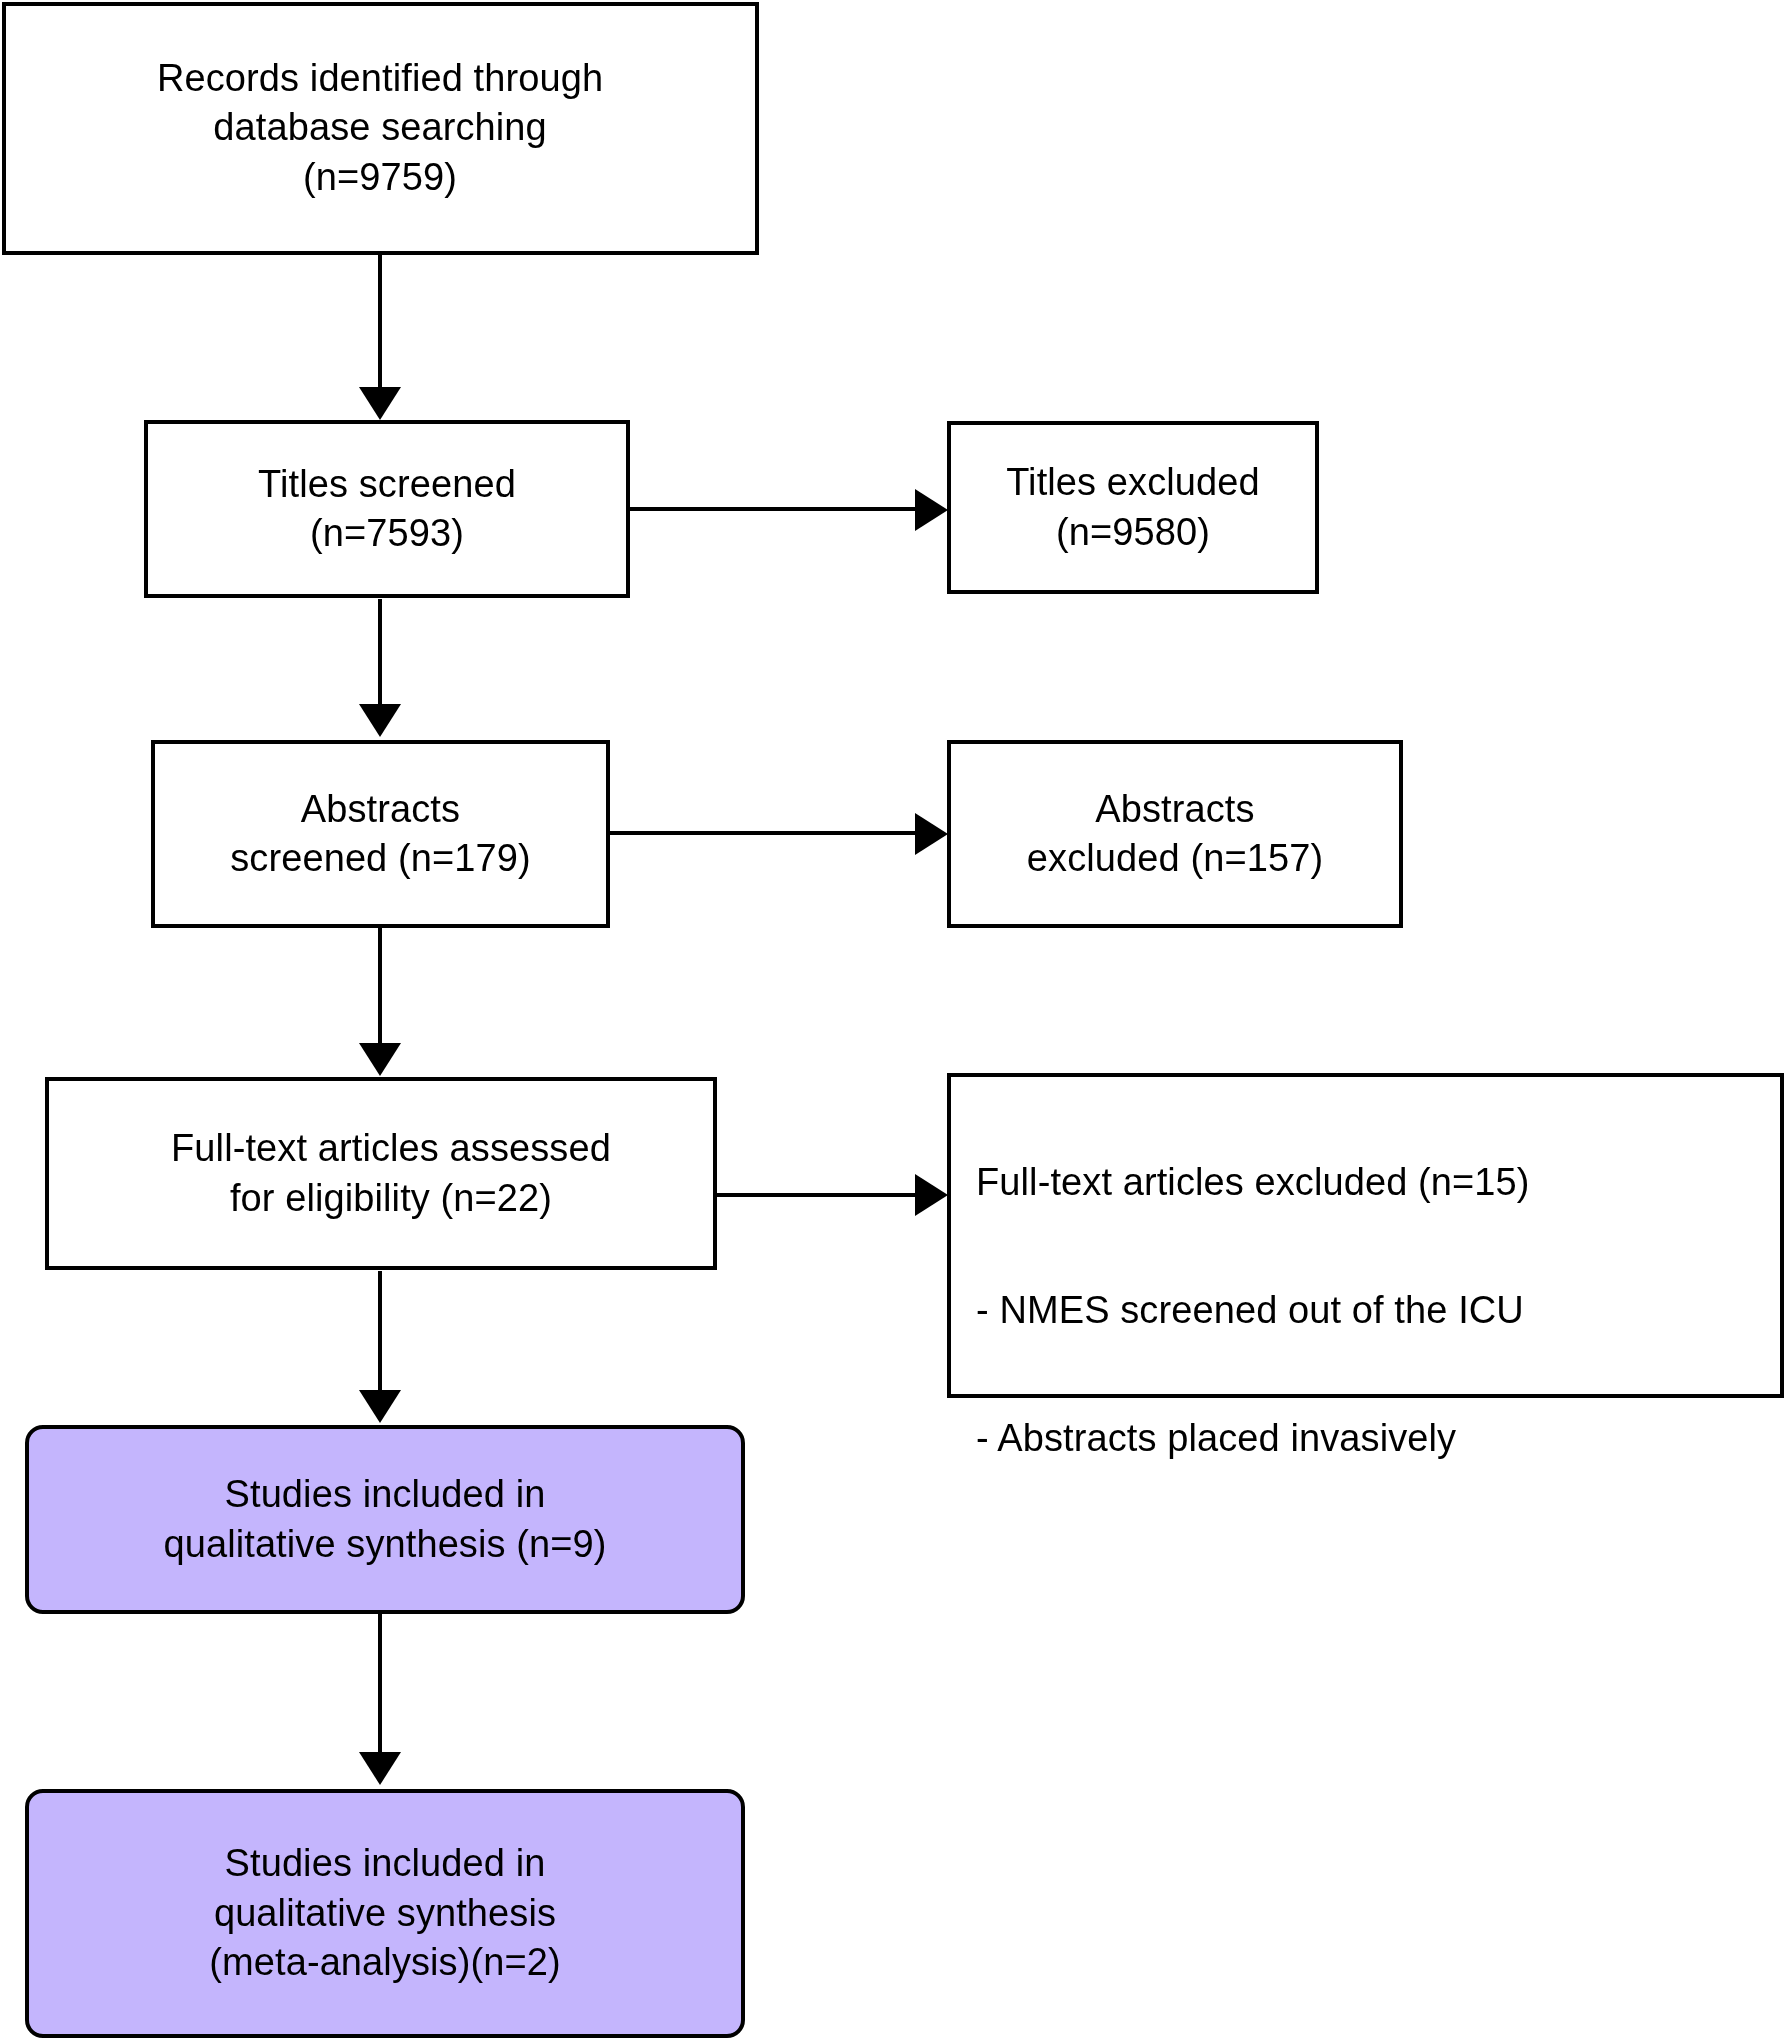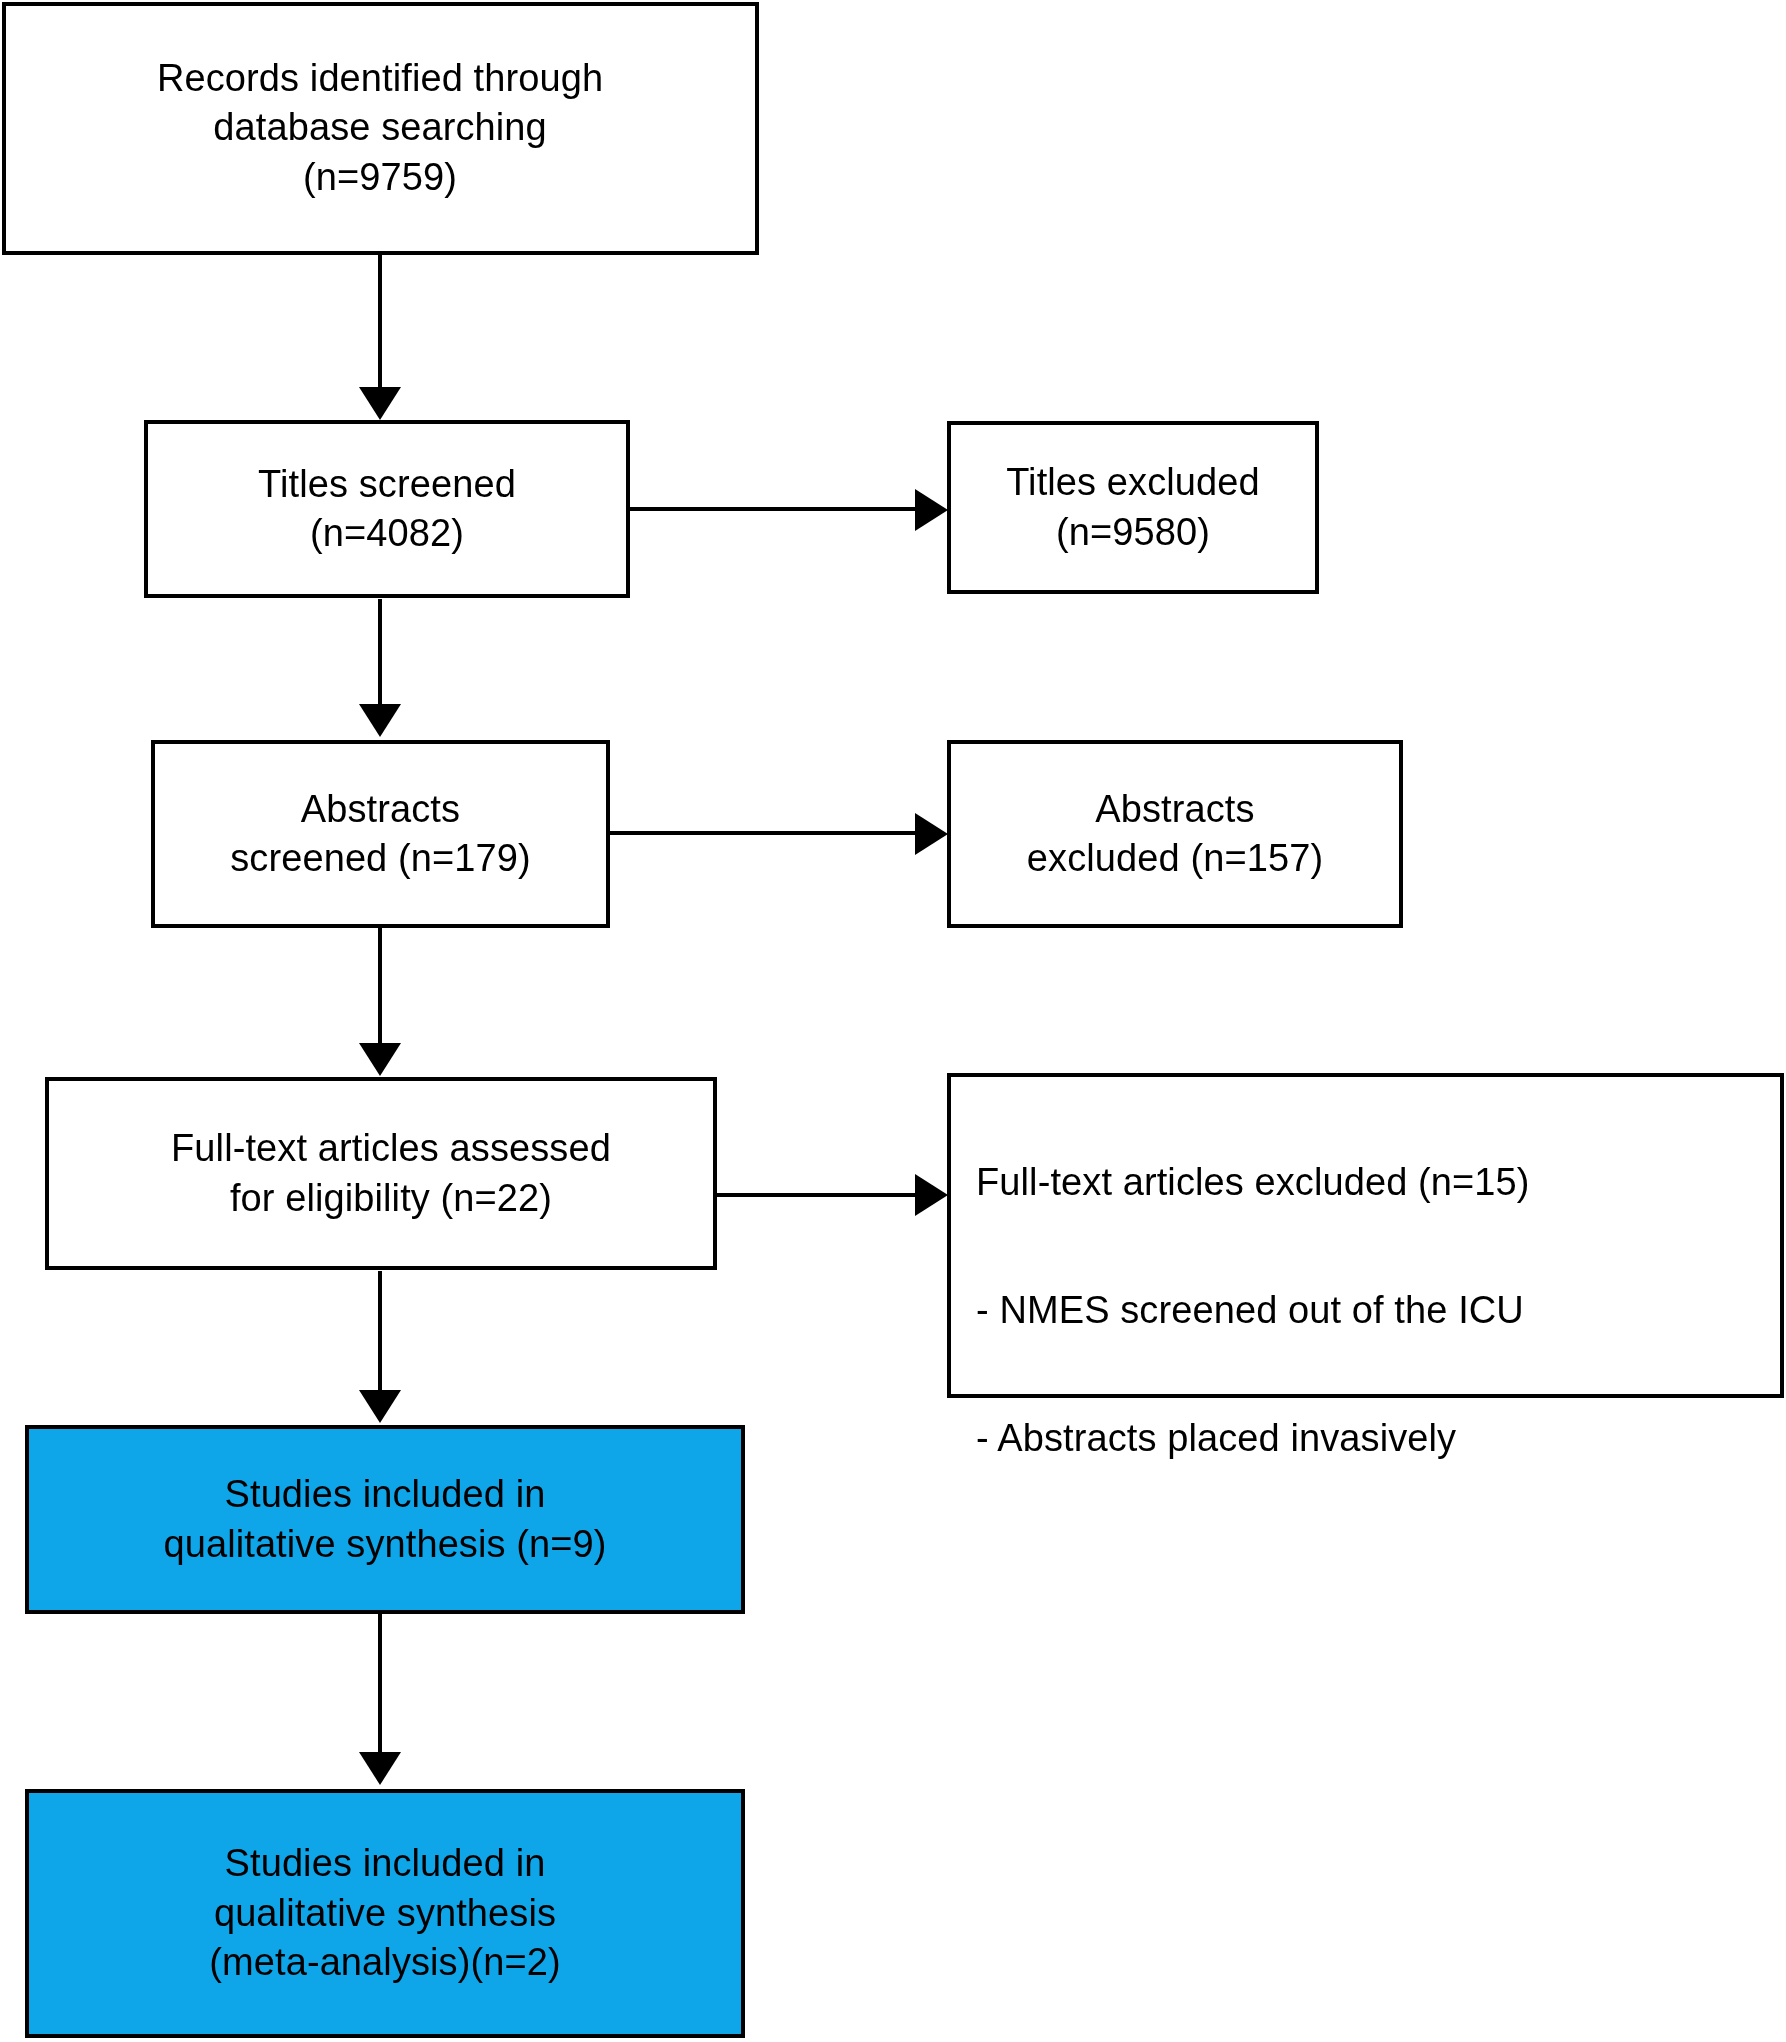--- a/index.html
+++ b/index.html
@@ -19,21 +19,22 @@
     position: absolute;
     box-sizing: border-box;
     border: 4.1px solid #000000;
     background: #ffffff;
     display: flex;
     align-items: center;
     justify-content: center;
     color: #000000;
   }
   .node.shaded {
-    background: #0ea5e9;
+    background: #c4b5fd;
+    border-radius: 18px;
   }
   .node .txt {
     text-align: center;
     font-size: 38px;
     line-height: 1.30;
     letter-spacing: 0.1px;
     white-space: pre-line;
     padding: 0 8.2px;
   }
   .node.listbox {
@@ -92,21 +93,21 @@
     <div class="txt">Records identified through
 database searching
 (n=9759)</div>
   </div>
 
   <div class="vline" style="left:378px; top:255px; width:4.1px; height:137px;"></div>
   <div class="arrow-down" style="left:359px; top:387px;"></div>
 
   <div class="node" style="left:144px; top:420px; width:486px; height:178px;">
     <div class="txt">Titles screened
-(n=4082)</div>
+(n=7593)</div>
   </div>
 
   <div class="hline" style="left:630px; top:507px; width:286px; height:4.1px;"></div>
   <div class="arrow-right" style="left:915px; top:489px;"></div>
 
   <div class="node" style="left:947px; top:421px; width:372px; height:173px;">
     <div class="txt">Titles excluded
 (n=9580)</div>
   </div>
 

